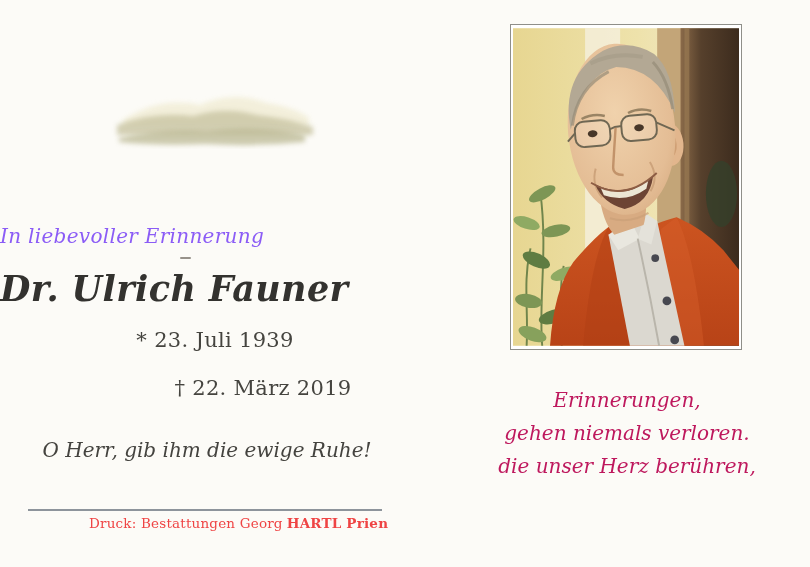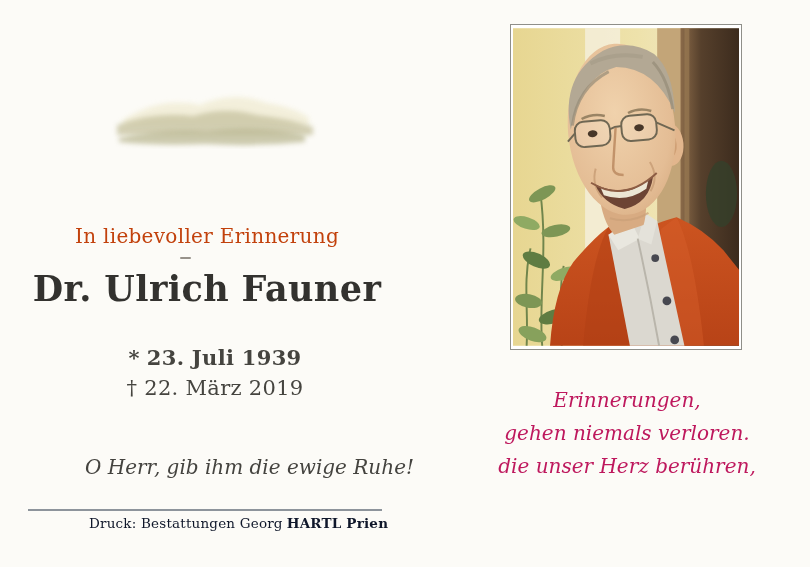--- a/index.html
+++ b/index.html
@@ -7,44 +7,44 @@
     width:810px;height:567px;position:relative;overflow:hidden;
     background:#fcfbf7;
     font-family:"DejaVu Serif","Liberation Serif",serif;
     color:#3f3f3f;
   }
   .abs{position:absolute;}
   
   .left-col{left:0;top:0;width:414px;height:567px;}
   .landscape{left:105px;top:80px;width:220px;height:85px;}
   .memorial-header{
-    left:0;top:224px;width:414px;text-align:center;
-    font-size:20px;color:#c2410c;letter-spacing:.3px;
+    left:0;top:224px;width:414px;text-align:left;
+    font-style:italic;font-size:20px;color:#8b5cf6;letter-spacing:.3px;
   }
   .ornament-dash{
     left:180px;top:257px;width:11px;height:2px;background:#97928a;border-radius:1px;
   }
   .deceased-name{
-    left:0;top:268px;width:414px;text-align:center;
-    font-weight:700;font-size:35px;color:#33322f;letter-spacing:.4px;
+    left:0;top:268px;width:414px;
+    font-style:italic;font-weight:700;font-size:35px;color:#33322f;letter-spacing:.4px;
   }
   .date-line{
     left:0;width:430px;text-align:center;
     font-size:21px;color:#45443f;letter-spacing:.3px;
   }
-  .birth-line{top:345px;font-weight:bold;}
-  .death-line{top:376px;}
+  .birth-line{top:328px;}
+  .death-line{top:376px;padding-left:48px;}
   .date-symbol{display:inline-block;margin-right:7px;}
   .prayer-line{
-    left:0;top:438px;width:414px;text-align:right;
-    font-style:italic;font-size:20px;color:#44433f;margin-top:17px;
+    left:0;top:438px;width:414px;text-align:center;
+    font-style:italic;font-size:20px;color:#44433f;
   }
   .print-rule{left:28px;top:509px;width:354px;height:1.5px;background:#8d949b;}
   .print-credit{
-    left:89px;top:515px;font-size:13.5px;color:#0f172a;letter-spacing:.2px;
+    left:89px;top:515px;font-size:13.5px;color:#ef4444;letter-spacing:.2px;
   }
   .print-credit .bold{font-weight:700;margin-left:4px;}
   
   .portrait-frame{
     left:510px;top:24px;width:226px;height:320px;
     background:#ffffff;border:1px solid #8f8f89;padding:2px;
   }
   .portrait-frame svg{display:block;}
   .verse-block{
     left:494px;top:384px;width:266px;text-align:center;

